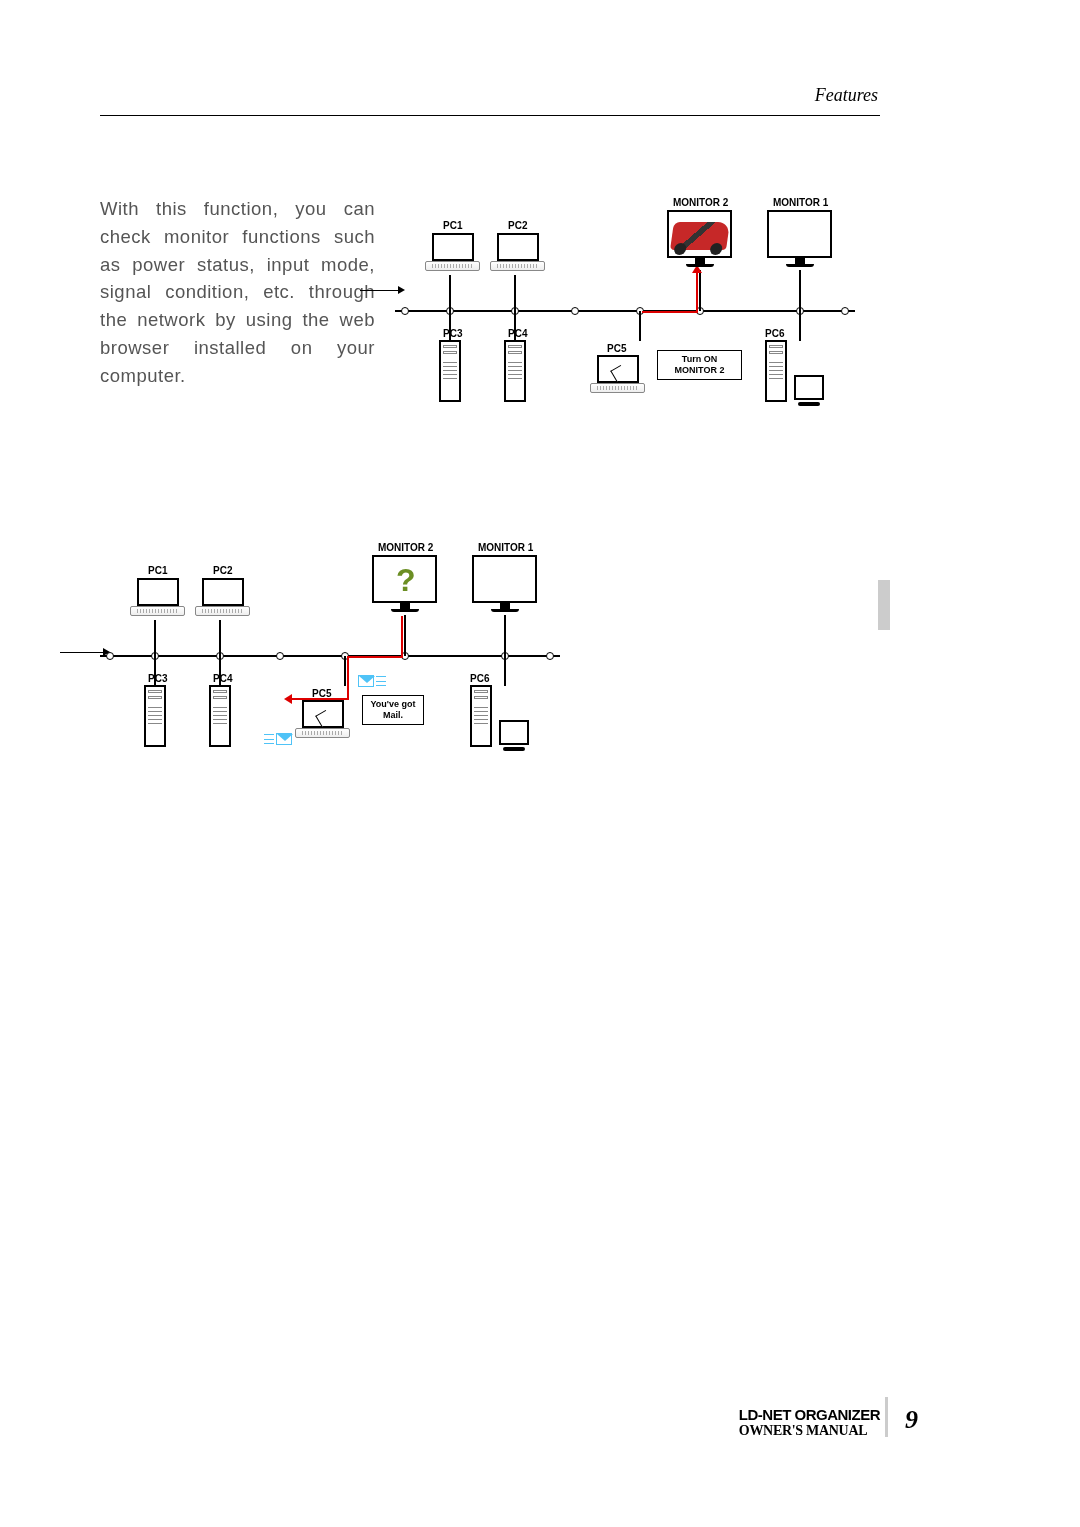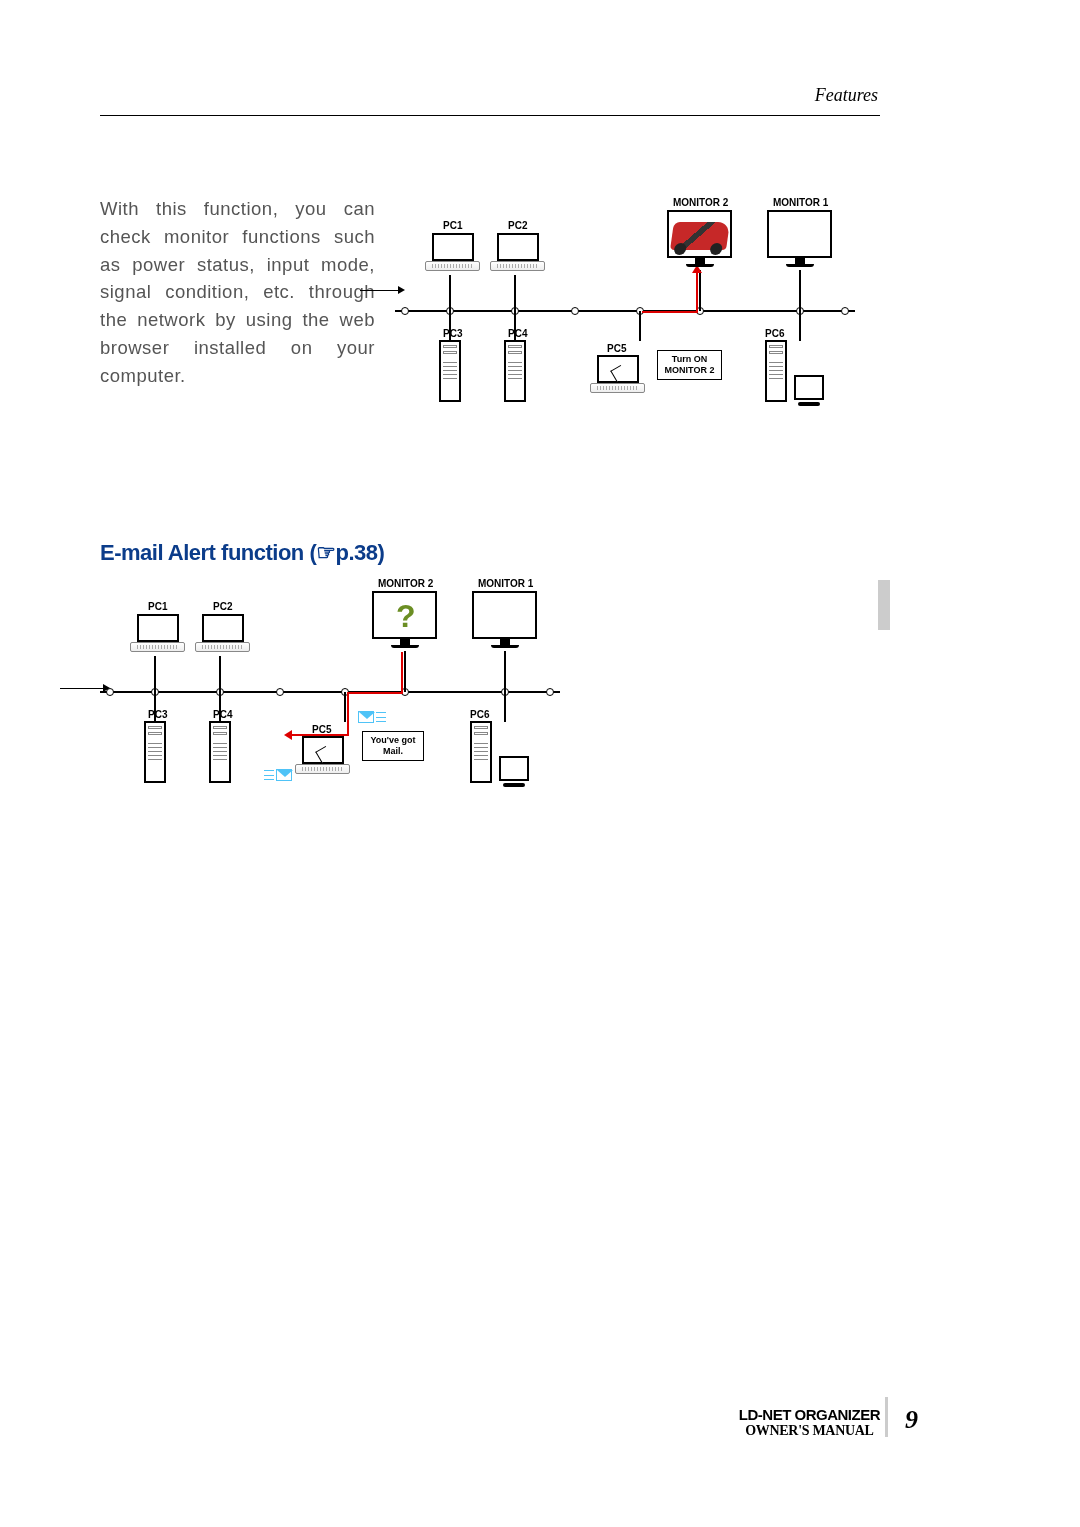--- a/index.html
+++ b/index.html
@@ -261,21 +261,21 @@
     }
     .arrow-line {
       position: absolute;
       background: #000;
       height: 1px;
     }
     .footer {
       position: absolute;
       bottom: 88px;
       right: 200px;
-      text-align: center;
+      text-align: left;
     }
     .footer-product {
       font-size: 15px;
       font-weight: bold;
       font-family: Arial, sans-serif;
       letter-spacing: -0.5px;
     }
     .footer-manual {
       font-size: 14px;
       font-weight: bold;
@@ -379,40 +379,37 @@
           <div class="tower-vents"></div>
         </div>
 
       <div class="node-label" style="top:148px; left:212px;">PC5</div>
       <div class="laptop" style="top:160px; left:195px;">
         <div class="laptop-screen" style="position:relative;">
             <div class="cursor" style="top:10px;left:14px;"></div>
           </div>
         <div class="laptop-base"></div>
       </div>
-      <div class="callout-box" style="top:155px; left:262px; width:65px;"><span style="white-space:pre-line;">Turn ON
+      <div class="callout-box" style="top:155px; left:262px; width:85px;"><span style="white-space:pre-line;">Turn ON
 MONITOR 2</span></div>
 
       <div class="node-label" style="top:133px; left:370px;">PC6</div>
       <div class="desktop-set" style="top:145px; left:370px;">
         <div class="tower"><div class="tower-drive"></div><div class="tower-drive"></div><div class="tower-vents"></div></div>
         <div class="crt"><div class="crt-screen"></div><div class="crt-base"></div></div>
       </div>
 
       <div class="arrow-line" style="top:95px; left:-35px; width:40px;"></div>
       <div style="position:absolute; top:91px; left:3px; width:0; height:0; border-top:4px solid transparent; border-bottom:4px solid transparent; border-left:7px solid #000;"></div>
 
     </div>
   </div>
 </div>
 
 <div class="section section-2">
-  <div class="section-title">
-    <span>E-mail Alert function (</span><span>☞</span><span>p.38)</span>
-  </div>
   <div class="section-body">
     <div class="diagram-wrapper">
 
       <div class="network-line" style="top:115px; left:0; width:460px; height:2px;"></div>
       <div class="network-node" style="top:116px; left:10px;"></div>
       <div class="network-node" style="top:116px; left:55px;"></div>
       <div class="network-node" style="top:116px; left:120px;"></div>
       <div class="network-node" style="top:116px; left:180px;"></div>
       <div class="network-node" style="top:116px; left:245px;"></div>
       <div class="network-node" style="top:116px; left:305px;"></div>

